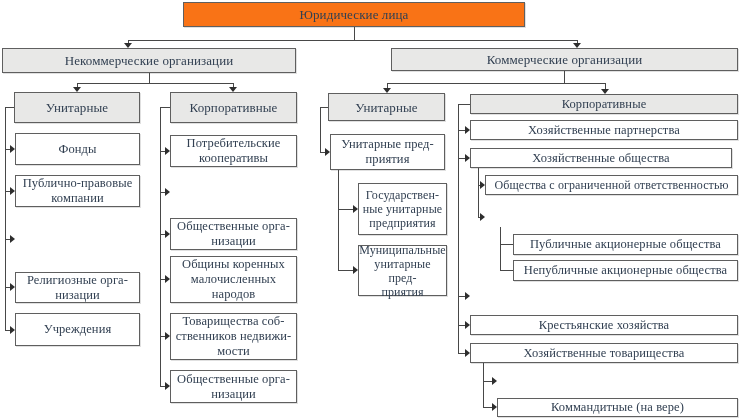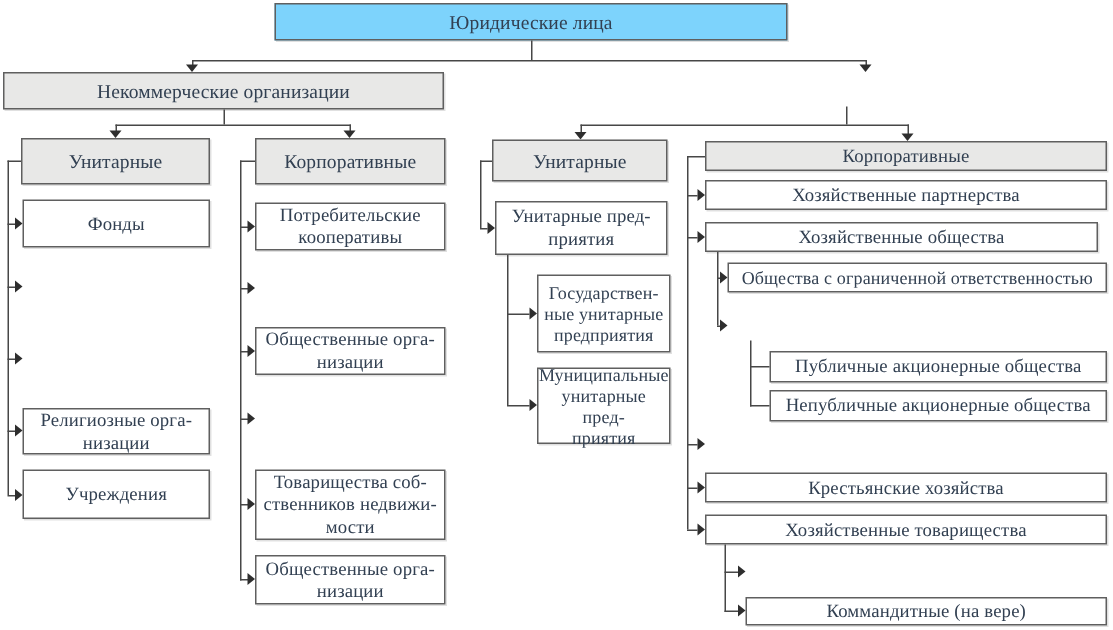--- a/index.html
+++ b/index.html
@@ -10,21 +10,21 @@
   .box{
     position:absolute;box-sizing:border-box;
     border:1px solid #5f5f5f;background:#ffffff;
     display:flex;align-items:center;justify-content:center;
     text-align:center;white-space:pre-line;
     color:#32405299;color:#324052;
     font-size:12.5px;line-height:15px;letter-spacing:.1px;
     box-shadow:1px 1px 0 rgba(0,0,0,.12);
   }
   .gray{background:#e8e8e7;}
-  .dark{background:#7dd3fc;}
+  .dark{background:#f97316;}
   .f13{font-size:13px;}
   .f12{font-size:12px;line-height:14px;}
   .h,.v{position:absolute;background:#474747;}
   .h{height:1px;}
   .v{width:1px;}
   .ad{position:absolute;width:0;height:0;
       border-left:4px solid transparent;border-right:4px solid transparent;
       border-top:5px solid #2e2e2e;}
   .ar{position:absolute;width:0;height:0;
       border-top:4px solid transparent;border-bottom:4px solid transparent;
@@ -38,20 +38,21 @@
   <div class="box dark f13" style="left:183px;top:2px;width:342px;height:25px">Юридические лица</div>
 
   <div class="v" style="left:354px;top:27px;height:13px"></div>
   <div class="h" style="left:128px;top:40px;width:450px"></div>
   <div class="v" style="left:128px;top:40px;height:4px"></div>
   <div class="ad" style="left:124px;top:43px"></div>
   <div class="v" style="left:577px;top:40px;height:4px"></div>
   <div class="ad" style="left:573px;top:43px"></div>
 
   <div class="box gray f13" style="left:2px;top:48px;width:294px;height:25px">Некоммерческие организации</div>
+  <div class="box gray f13" style="left:391px;top:48px;width:347px;height:23px">Коммерческие организации</div>
 
   <div class="v" style="left:149px;top:73px;height:10px"></div>
   <div class="h" style="left:77px;top:83px;width:157px"></div>
   <div class="v" style="left:77px;top:83px;height:5px"></div>
   <div class="ad" style="left:73px;top:87px"></div>
   <div class="v" style="left:233px;top:83px;height:5px"></div>
   <div class="ad" style="left:229px;top:87px"></div>
 
   <div class="v" style="left:564px;top:71px;height:12px"></div>
   <div class="h" style="left:387px;top:83px;width:219px"></div>
@@ -59,20 +60,22 @@
   <div class="ad" style="left:383px;top:88px"></div>
   <div class="v" style="left:605px;top:83px;height:7px"></div>
   <div class="ad" style="left:601px;top:89px"></div>
 
   <div class="box gray f13" style="left:14px;top:92px;width:126px;height:31px">Унитарные</div>
   <div class="box gray f13" style="left:170px;top:92px;width:127px;height:31px">Корпоративные</div>
   <div class="box gray f13" style="left:328px;top:93px;width:117px;height:28px">Унитарные</div>
   <div class="box gray" style="left:470px;top:94px;width:268px;height:20px">Корпоративные</div>
 
   <div class="box" style="left:15px;top:133px;width:125px;height:32px">Фонды</div>
+  <div class="box" style="left:15px;top:175px;width:125px;height:32px">Публично-правовые
+компании</div>
   <div class="box" style="left:15px;top:272px;width:125px;height:31px">Религиозные орга-
 низации</div>
   <div class="box" style="left:15px;top:313px;width:125px;height:33px">Учреждения</div>
 
   <div class="h" style="left:5px;top:107px;width:9px"></div>
   <div class="v" style="left:5px;top:107px;height:223px"></div>
   <div class="h" style="left:5px;top:149px;width:6px"></div>
   <div class="ar" style="left:10px;top:145px"></div>
   <div class="h" style="left:5px;top:191px;width:6px"></div>
   <div class="ar" style="left:10px;top:187px"></div>
@@ -80,20 +83,23 @@
   <div class="ar" style="left:10px;top:235px"></div>
   <div class="h" style="left:5px;top:287px;width:6px"></div>
   <div class="ar" style="left:10px;top:283px"></div>
   <div class="h" style="left:5px;top:330px;width:6px"></div>
   <div class="ar" style="left:10px;top:326px"></div>
 
   <div class="box" style="left:170px;top:135px;width:127px;height:32px">Потребительские
 кооперативы</div>
   <div class="box" style="left:170px;top:218px;width:127px;height:32px">Общественные орга-
 низации</div>
+  <div class="box" style="left:170px;top:256px;width:127px;height:47px">Общины коренных
+малочисленных
+народов</div>
   <div class="box" style="left:170px;top:313px;width:127px;height:47px">Товарищества соб-
 ственников недвижи-
 мости</div>
   <div class="box" style="left:170px;top:370px;width:127px;height:33px">Общественные орга-
 низации</div>
 
   <div class="h" style="left:160px;top:107px;width:10px"></div>
   <div class="v" style="left:160px;top:107px;height:280px"></div>
   <div class="h" style="left:160px;top:151px;width:6px"></div>
   <div class="ar" style="left:165px;top:147px"></div>

